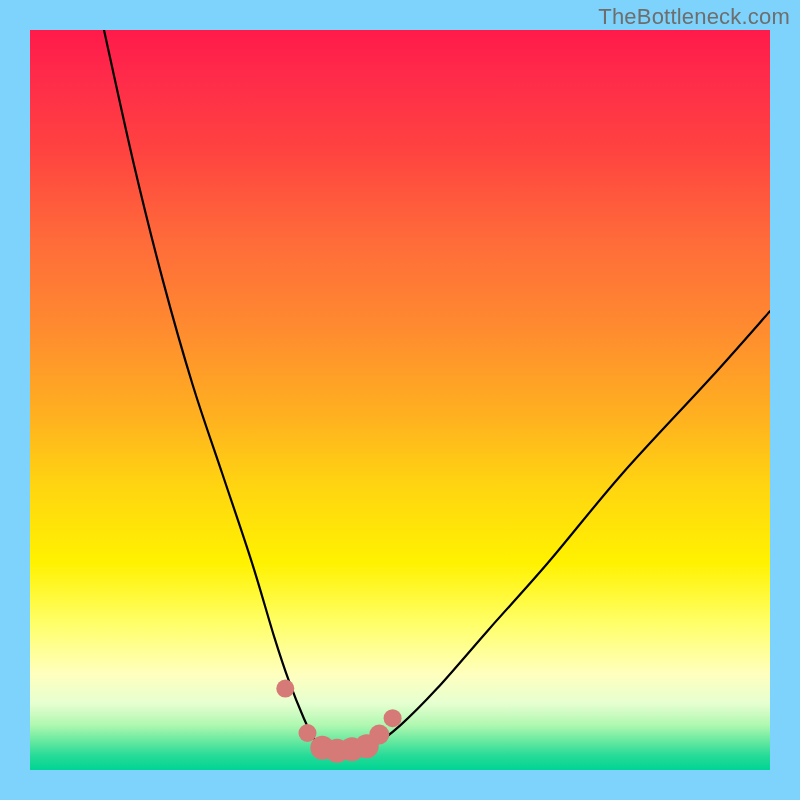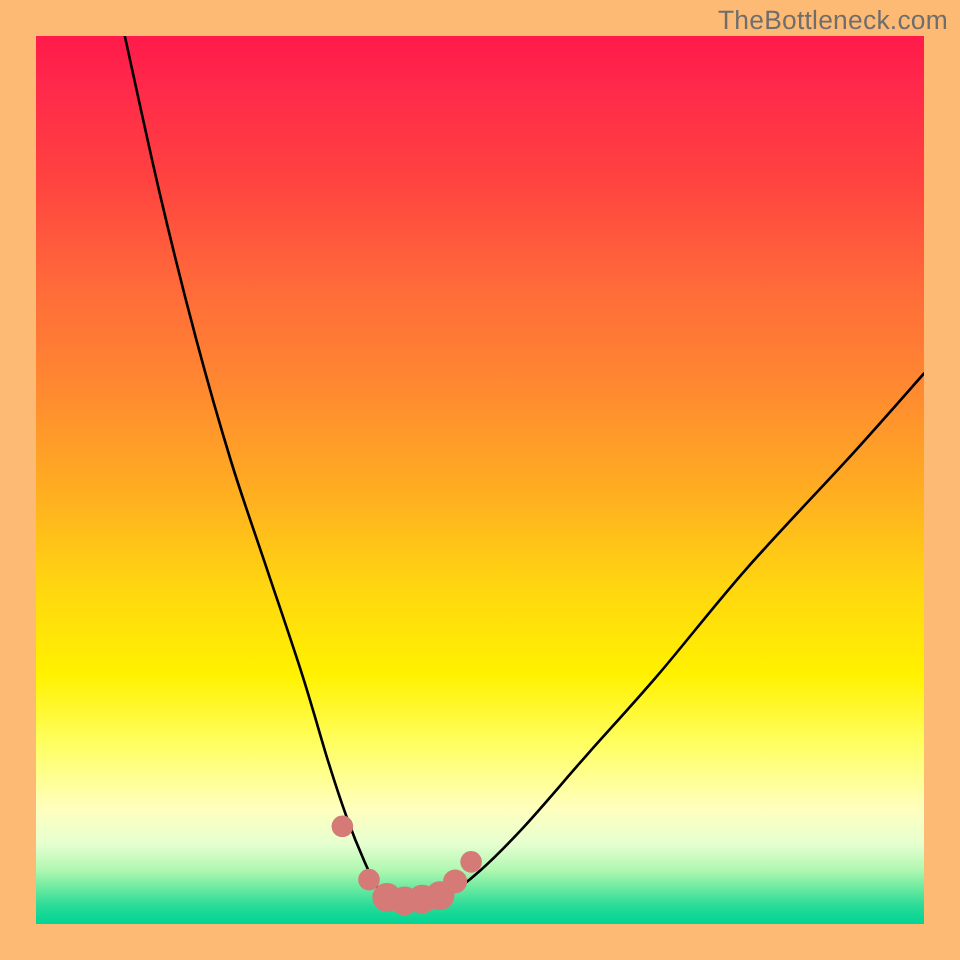--- a/index.html
+++ b/index.html
@@ -1,20 +1,20 @@
 <!DOCTYPE html>
 <html><head>
 <meta charset="utf-8">
 <style>
   * { margin: 0; padding: 0; box-sizing: border-box; }
   html, body { width: 800px; height: 800px; overflow: hidden; background: #000; }
   .frame {
     width: 800px;
     height: 800px;
-    background: #fdba74;
+    background: #7dd3fc;
     position: relative;
   }
   .plot-area {
     position: absolute;
     left: 30px;
     top: 30px;
     width: 740px;
     height: 740px;
   }
   .gradient-bg {

